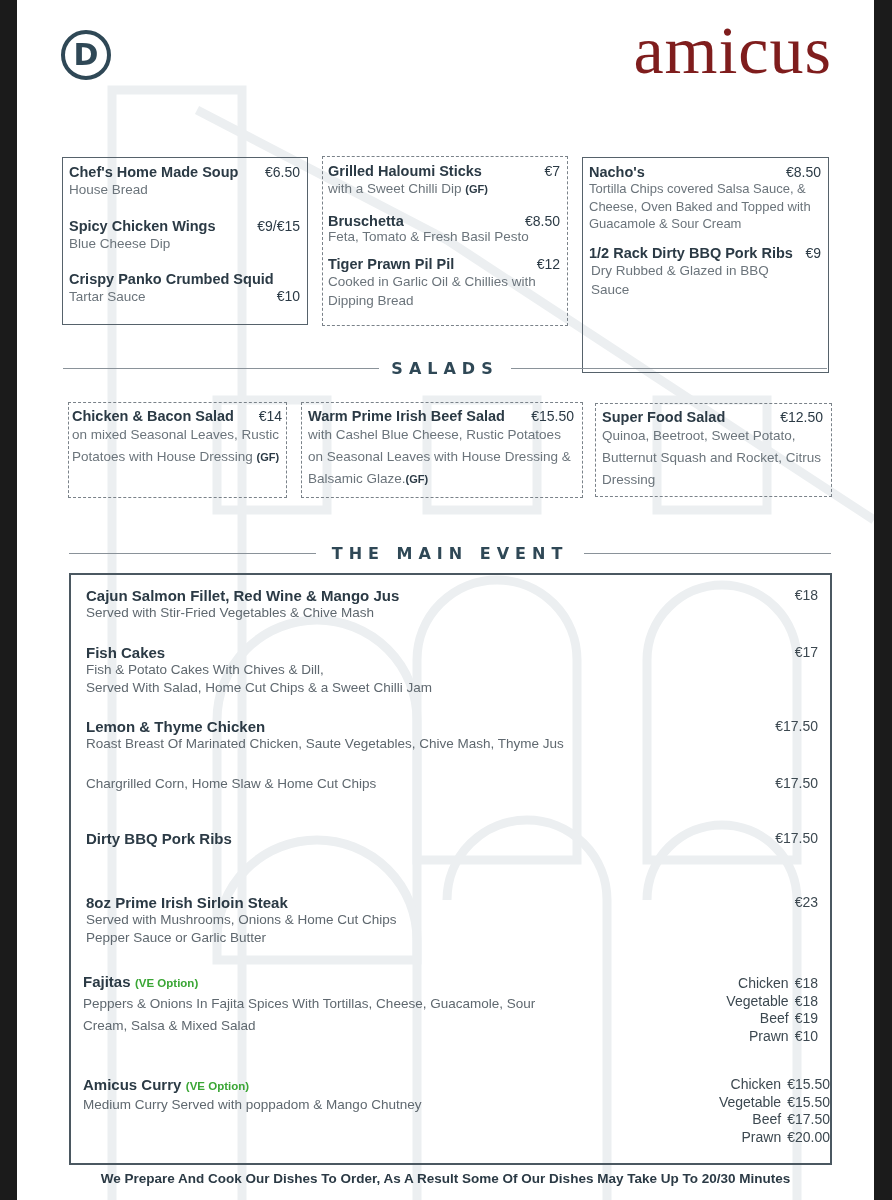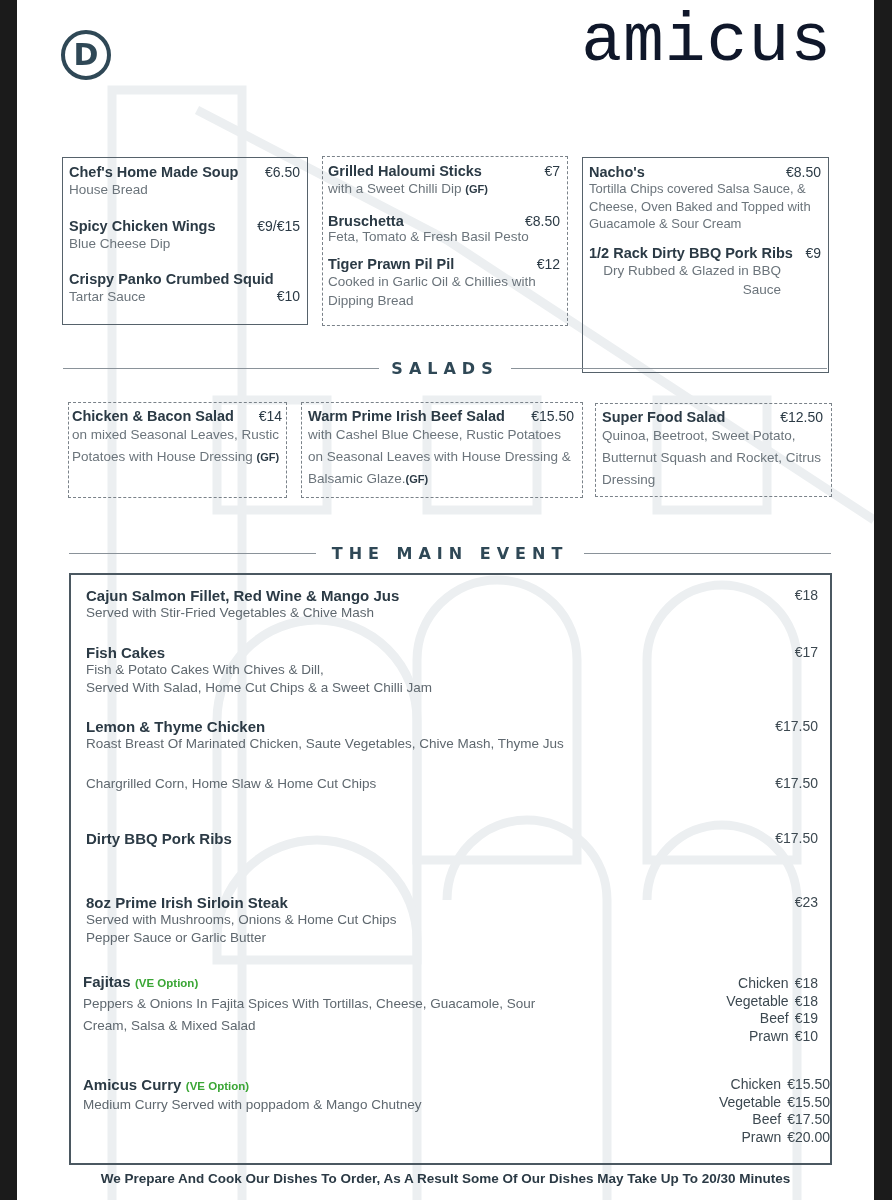--- a/index.html
+++ b/index.html
@@ -17,22 +17,22 @@
   .logo-d {
     position:absolute; left:44px; top:30px; width:50px; height:50px;
     border:4px solid #2f4856; border-radius:50%; box-sizing:border-box;
     display:flex; align-items:center; justify-content:center;
   }
   .logo-d span {
     font-family:"DejaVu Sans", sans-serif; font-size:30px; font-weight:bold;
     color:#2f4856; line-height:1; margin-top:-1px;
   }
   .brand {
-    position:absolute; right:42px; top:8px;
-    font-family:Liberation Mono, monospace; font-size:68px; color:#0f172a;
+    position:absolute; right:42px; top:16px;
+    font-family:Liberation Serif, serif; font-size:68px; color:#7f1d1d;
     letter-spacing:1px; line-height:1;
   }
   .section-head {
     position:absolute; display:flex; align-items:center; height:20px;
   }
   .section-head .rule { flex:1; border-top:1.5px solid #8a9299; height:0; }
   .section-head .title {
     font-family:"DejaVu Sans", sans-serif; font-weight:bold;
     font-size:16px; letter-spacing:6px; color:#2f4856; padding:0 8px 0 12px;
   }
@@ -148,21 +148,21 @@
           <span class="name">Nacho's</span>
           <span class="price">€8.50</span>
         </div>
       <div class="desc small">Tortilla Chips covered Salsa Sauce, &amp; Cheese, Oven Baked and Topped with Guacamole &amp; Sour Cream</div>
     </div>
     <div class="item" style="margin-top:12px;">
       <div class="row">
           <span class="name">1/2 Rack Dirty BBQ Pork Ribs</span>
           <span class="price">€9</span>
         </div>
-      <div class="desc" style="padding-left:2px; padding-right:40px;text-align:right;">Dry Rubbed &amp; Glazed in BBQ Sauce</div>
+      <div class="desc" style="padding-left:2px; padding-right:40px;">Dry Rubbed &amp; Glazed in BBQ Sauce</div>
     </div>
   </div>
 
   <div class="section-head" style="left:46px; top:358px; width:764px;">
     <div class="rule"></div>
     <div class="title" style="padding:0 12px;">SALADS</div>
     <div class="rule"></div>
   </div>
 
   <div class="box dotted" style="left:51px; top:402px; width:219px; height:96px; padding:5px 4px 4px 3px;">

